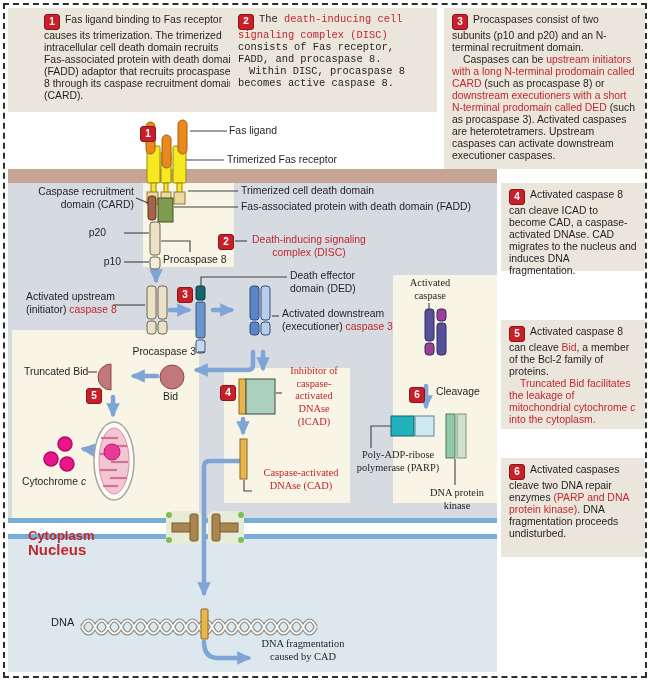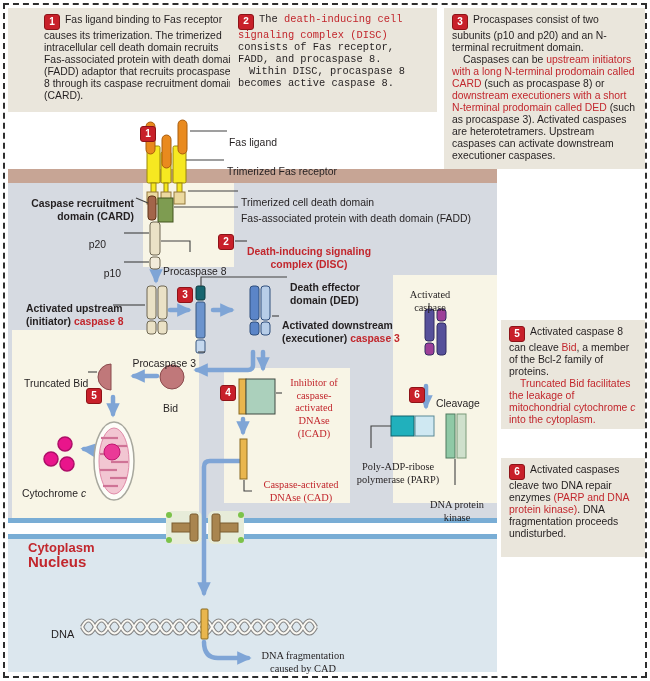--- a/index.html
+++ b/index.html
@@ -10,25 +10,25 @@
   .callout p{margin:0;}
   .callout p.ind{text-indent:11px;}
   .red{color:#c2272d;}
   .it{font-style:italic;}
   .b{font-weight:bold;}
   .badge{display:inline-block;width:14px;height:14px;background:#c8202a;border:1px solid #8e1318;
          border-radius:3px;color:#fff;font-weight:bold;font-size:10px;line-height:14px;text-align:center;
          margin-right:5px;vertical-align:-2px;}
   .dbadge{position:absolute;width:14px;height:14px;background:#c8202a;border:1px solid #8e1318;
           border-radius:3px;color:#fff;font-weight:bold;font-size:10px;line-height:14px;text-align:center;z-index:12;}
-  .lbl{position:absolute;font-size:10.4px;line-height:1.22;white-space:nowrap;z-index:10;margin-top:12px;}
+  .lbl{position:absolute;font-size:10.4px;line-height:1.22;white-space:nowrap;z-index:10;}
   .wrap{white-space:normal;font-family:Liberation Serif, serif;}
   .ctr{text-align:center;}
   .rt{text-align:right;}
-  .blk{display:block;font-weight:bold;}
+  .blk{display:block;}
   .bgpanel{position:absolute;}
   svg.overlay{position:absolute;left:0;top:0;z-index:5;pointer-events:none;}
 </style>
 </head>
 <body>
 
 <div class="canvas">
 
   <div class="bgpanel" style="left:8px;top:169px;width:489px;height:14px;background:#c7a595;"></div>
   <div class="bgpanel" style="left:8px;top:183px;width:489px;height:335px;background:#d6dae1;"></div>
@@ -211,20 +211,23 @@
   <div class="callout" style="left:230px;top:8px;width:191px;height:92px;font-family:Liberation Mono, monospace;">
     <p><span class="badge">2</span><span>The </span><span class="red">death-inducing cell signaling complex (DISC)</span><span> consists of Fas receptor, FADD, and procaspase 8.</span></p>
     <p class="ind"><span>Within DISC, procaspase 8 becomes active caspase 8.</span></p>
   </div>
 
   <div class="callout" style="left:444px;top:8px;width:185px;height:149px;">
     <p><span class="badge">3</span><span>Procaspases consist of two subunits (p10 and p20) and an N-terminal recruitment domain.</span></p>
     <p class="ind"><span>Caspases can be </span><span class="red">upstream initiators with a long N-terminal prodomain called CARD</span><span> (such as procaspase 8) or </span><span class="red">downstream executioners with a short N-terminal prodomain called DED</span><span> (such as procaspase 3). Activated caspases are heterotetramers. Upstream caspases can activate downstream executioner caspases.</span></p>
   </div>
 
+  <div class="callout" style="left:501px;top:183px;width:128px;height:76px;">
+    <p><span class="badge">4</span><span>Activated caspase 8 can cleave ICAD to become CAD, a caspase-activated DNAse. CAD migrates to the nucleus and induces DNA fragmentation.</span></p>
+  </div>
 
   <div class="callout" style="left:501px;top:320px;width:128px;height:97px;">
     <p><span class="badge">5</span><span>Activated caspase 8 can cleave </span><span class="red">Bid</span><span>, a member of the Bcl-2 family of proteins.</span></p>
     <p class="ind red"><span>Truncated Bid facilitates the leakage of mitochondrial cytochrome </span><span class="it">c</span><span> into the cytoplasm.</span></p>
   </div>
 
   <div class="callout" style="left:501px;top:458px;width:128px;height:87px;">
     <p><span class="badge">6</span><span>Activated caspases cleave two DNA repair enzymes </span><span class="red">(PARP and DNA protein kinase)</span><span>. DNA fragmentation proceeds undisturbed.</span></p>
   </div>
 

